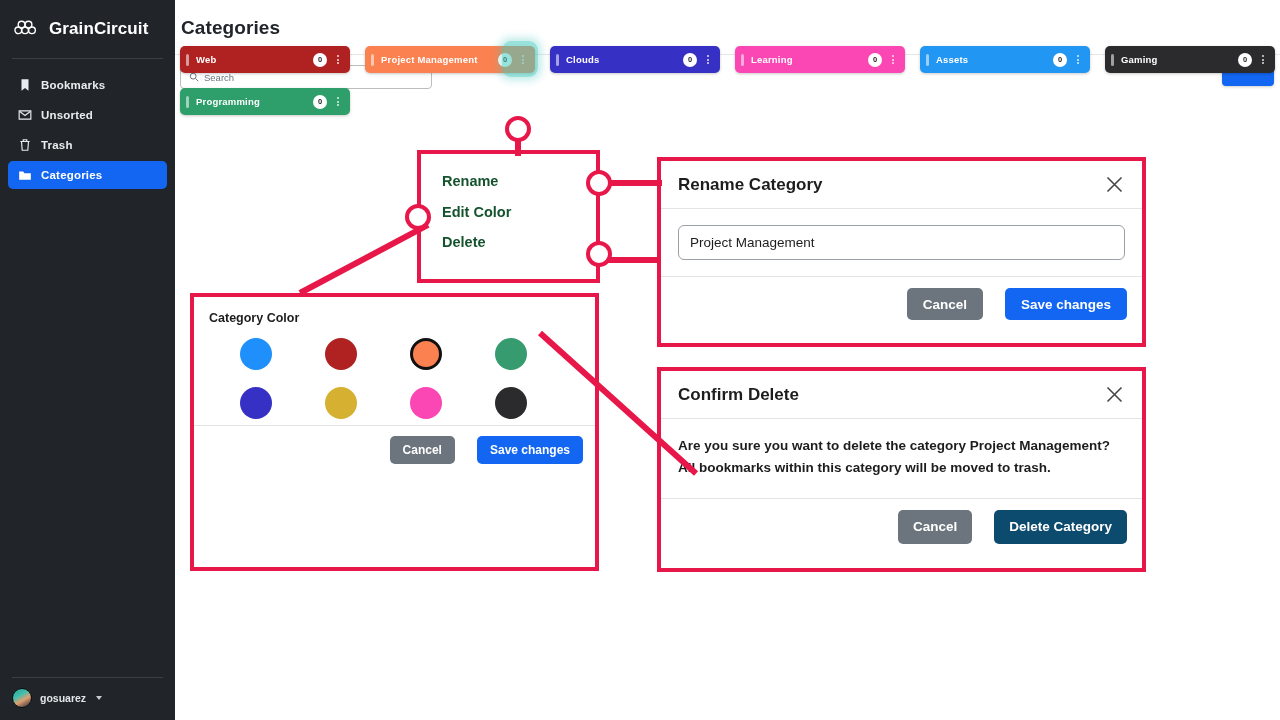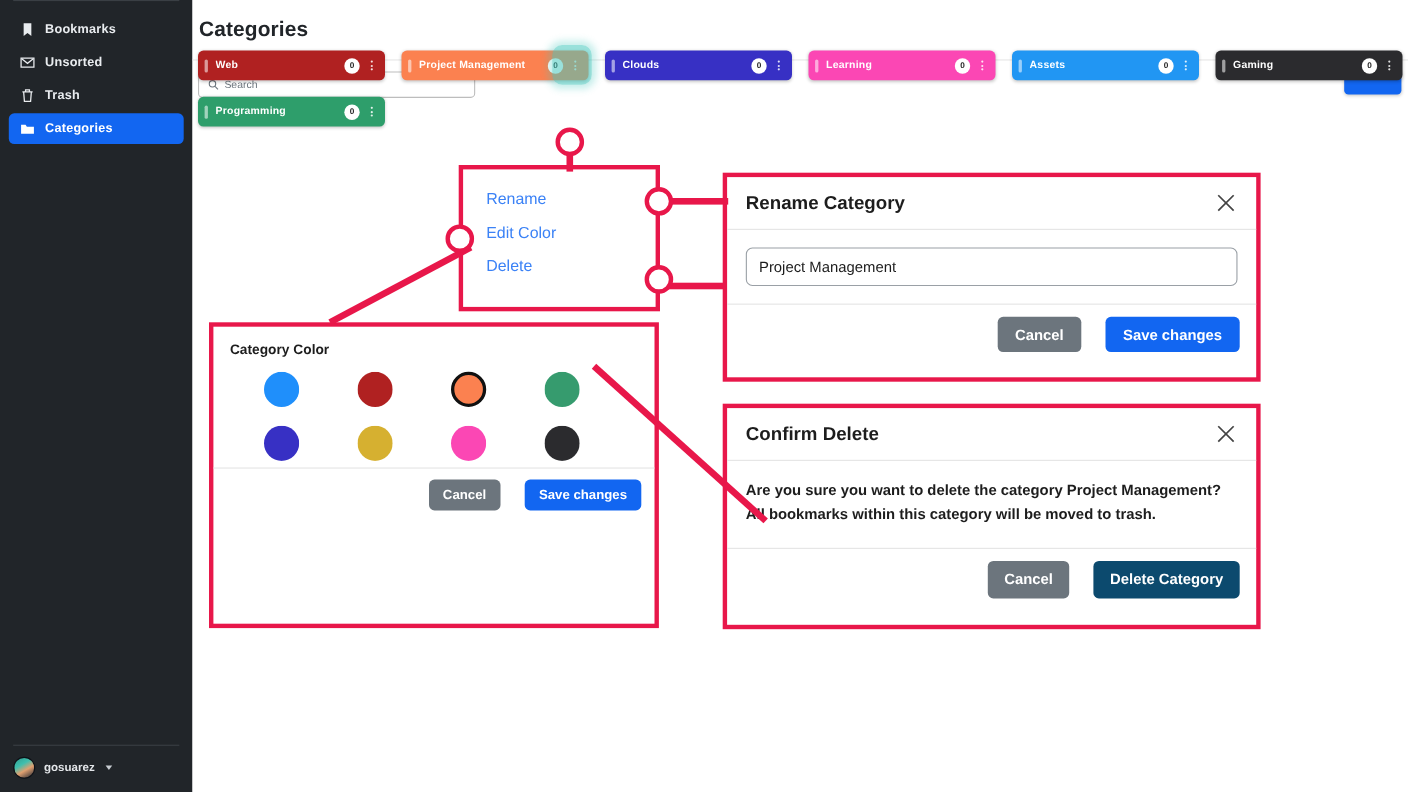--- a/index.html
+++ b/index.html
@@ -159,21 +159,21 @@
   .seg { position: absolute; background: #e8174a; z-index: 12; }
 
   
   .ctx-menu {
     left: 417px; top: 150px; width: 183px; height: 133px;
   }
   .ctx-menu-inner {
     padding: 20px 0 0 21px; display: flex; flex-direction: column; gap: 16px;
   }
   .ctx-item {
-    font-size: 14.5px; color: #3b82f6; font-weight: 400;
+    font-size: 14.5px; color: #14532d; font-weight: 700;
     cursor: pointer; line-height: 1;
   }
 
   
   .modal { background: #ffffff; }
   .modal-head {
     display: flex; align-items: center; justify-content: space-between;
     padding: 13px 17px 13px 17px;
     border-bottom: 1px solid #e4e4e4;
   }
@@ -229,20 +229,32 @@
   .color-modal .modal-body { padding: 14px 15px 6px 15px; }
   .color-modal .modal-foot { padding: 10px 12px; }
   .color-modal .modal-foot .btn { height: 28px; padding: 0 13px; font-size: 12px; }
 </style>
 </head>
 <body>
 
 <div id="root">
 
   <div class="sidebar">
+    <div class="brand">
+      <svg class="brand-logo" viewBox="0 0 24 24">
+        <g fill="none" stroke="#ffffff" stroke-width="1.3">
+          <circle cx="7" cy="8" r="3.1"></circle>
+            <circle cx="13.4" cy="8" r="3.1"></circle>
+          <circle cx="10.2" cy="13.2" r="3.1"></circle>
+            <circle cx="16.6" cy="13.2" r="3.1"></circle>
+          <circle cx="4" cy="13.2" r="3.1"></circle>
+        </g>
+      </svg>
+      <span class="brand-name">GrainCircuit</span>
+    </div>
     <div class="brand-divider"></div>
 
     <div class="nav">
       <div class="nav-item">
         <svg class="nav-icon" viewBox="0 0 24 24">
           <path d="M6 2h12v20l-6-5-6 5z" fill="#e9ecef"></path>
         </svg>
         <span>Bookmarks</span>
       </div>
       <div class="nav-item">

